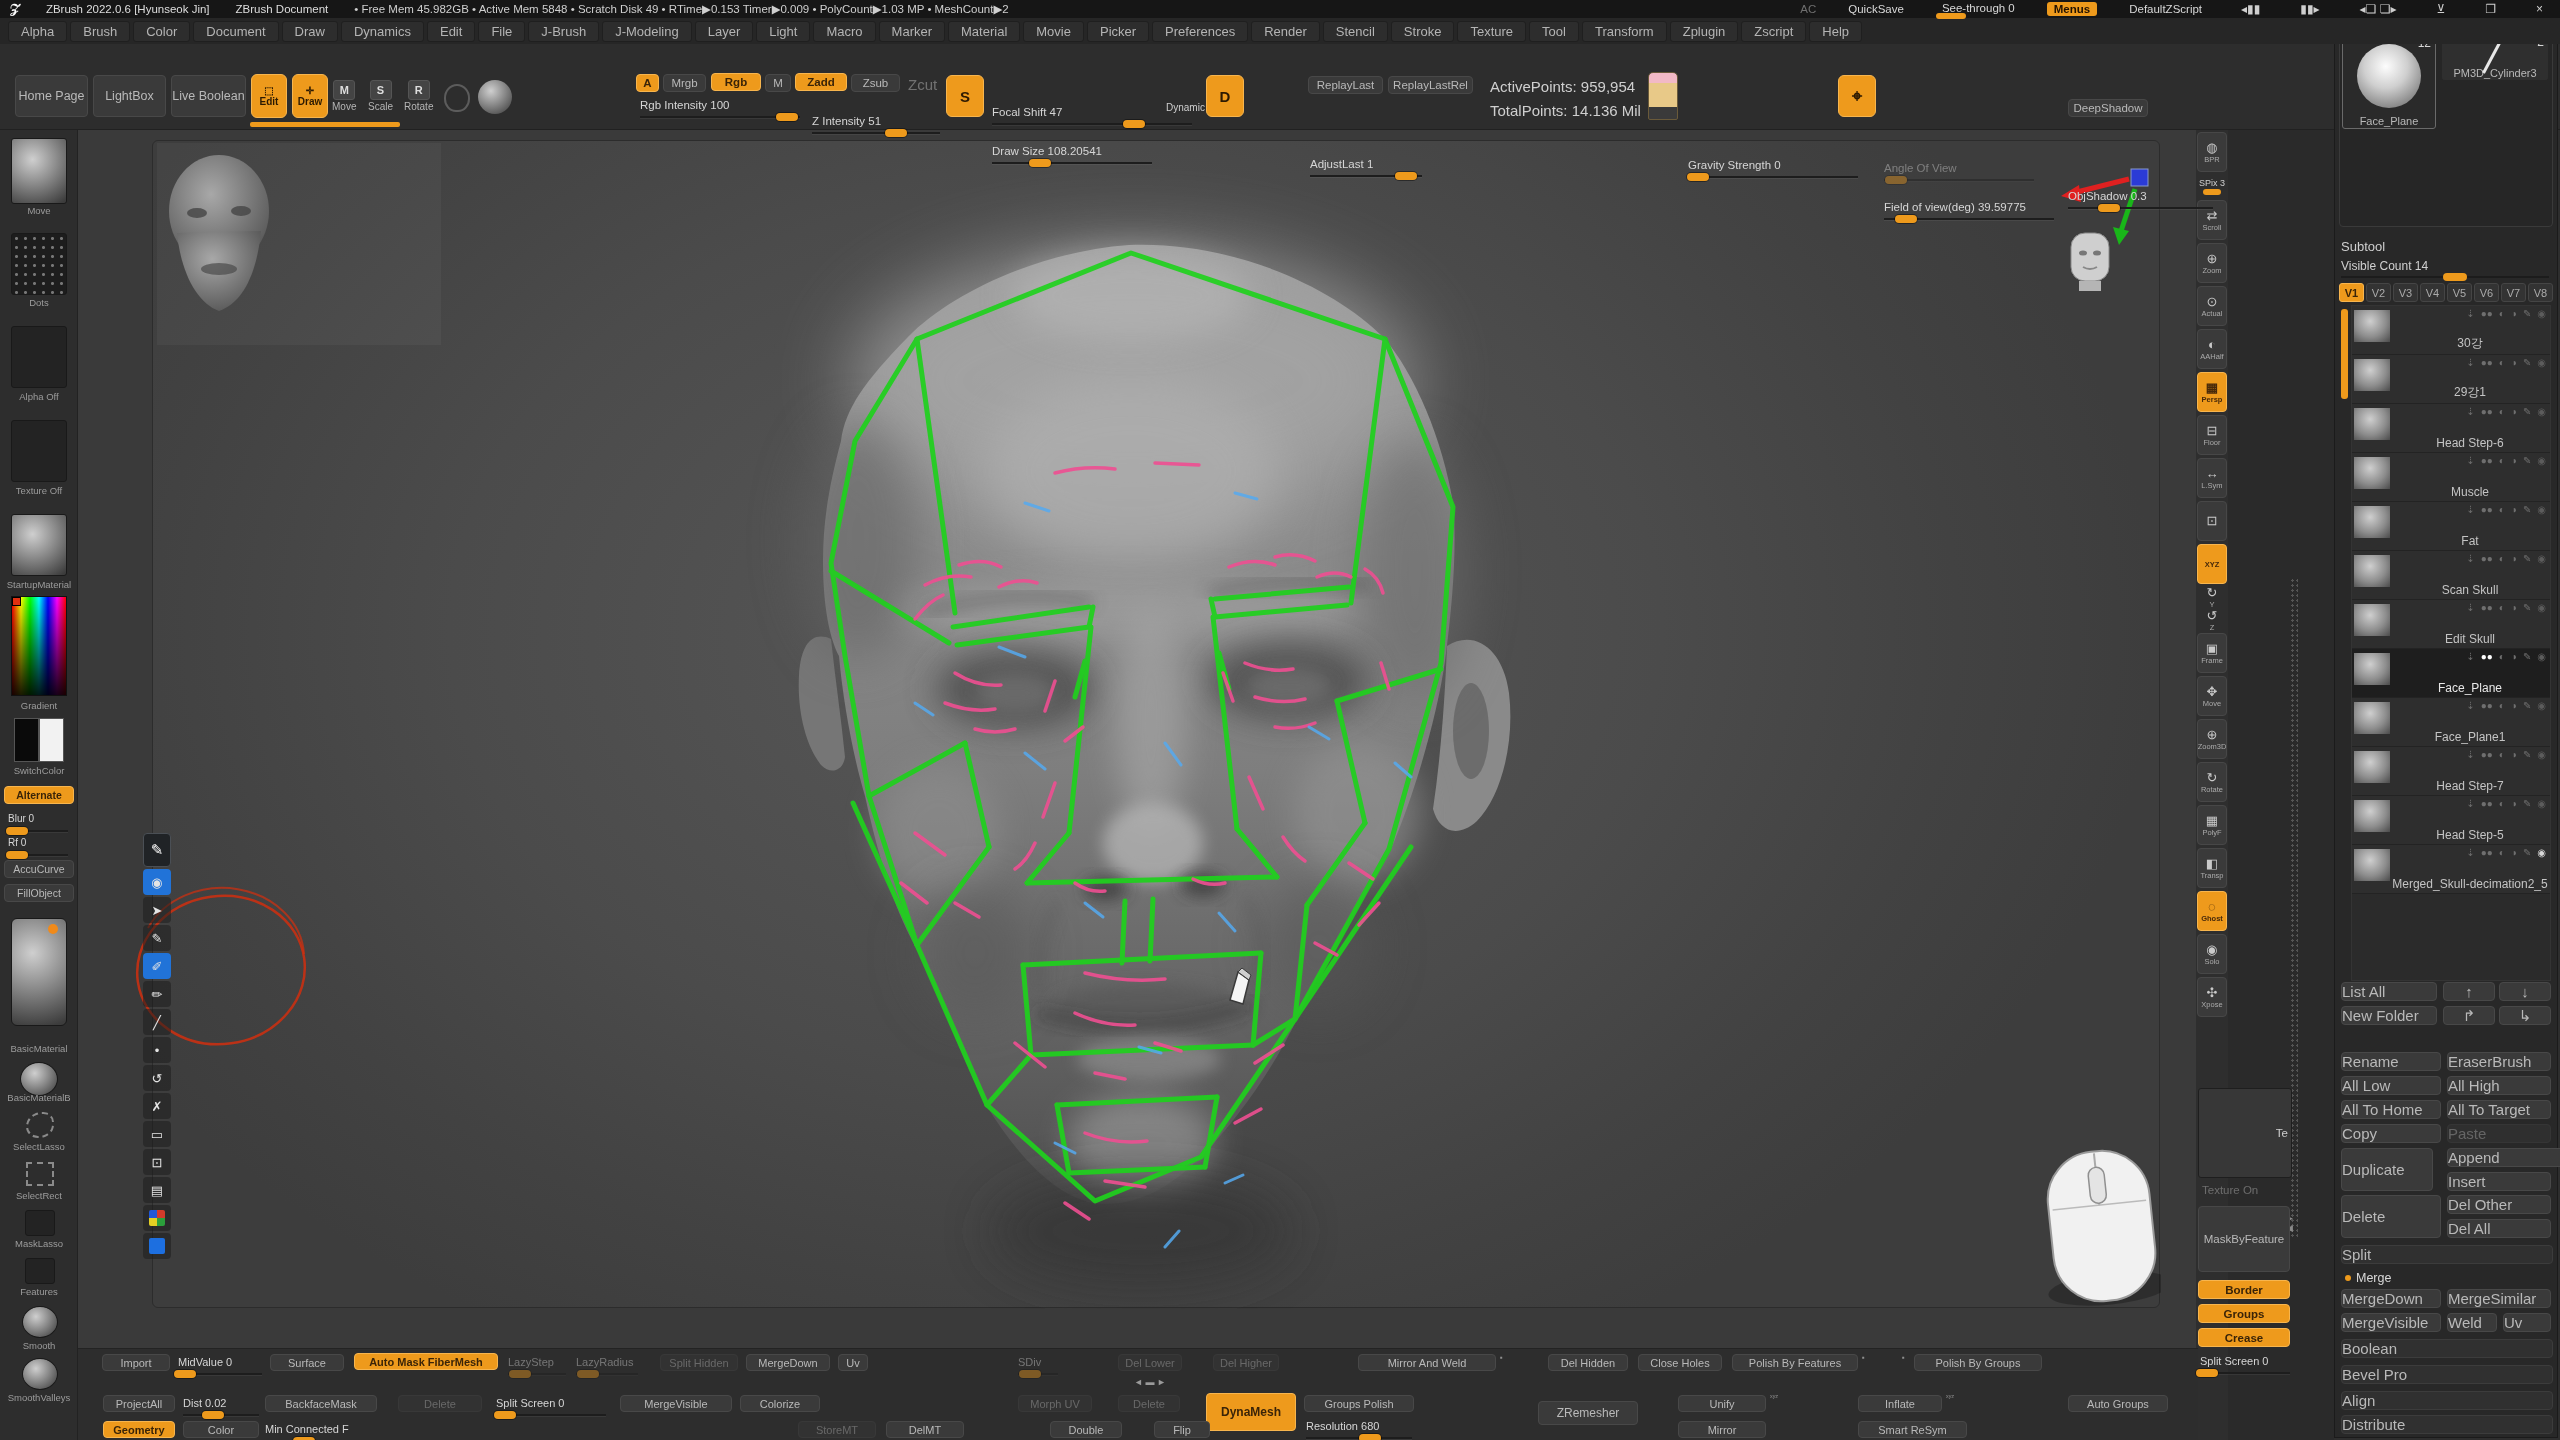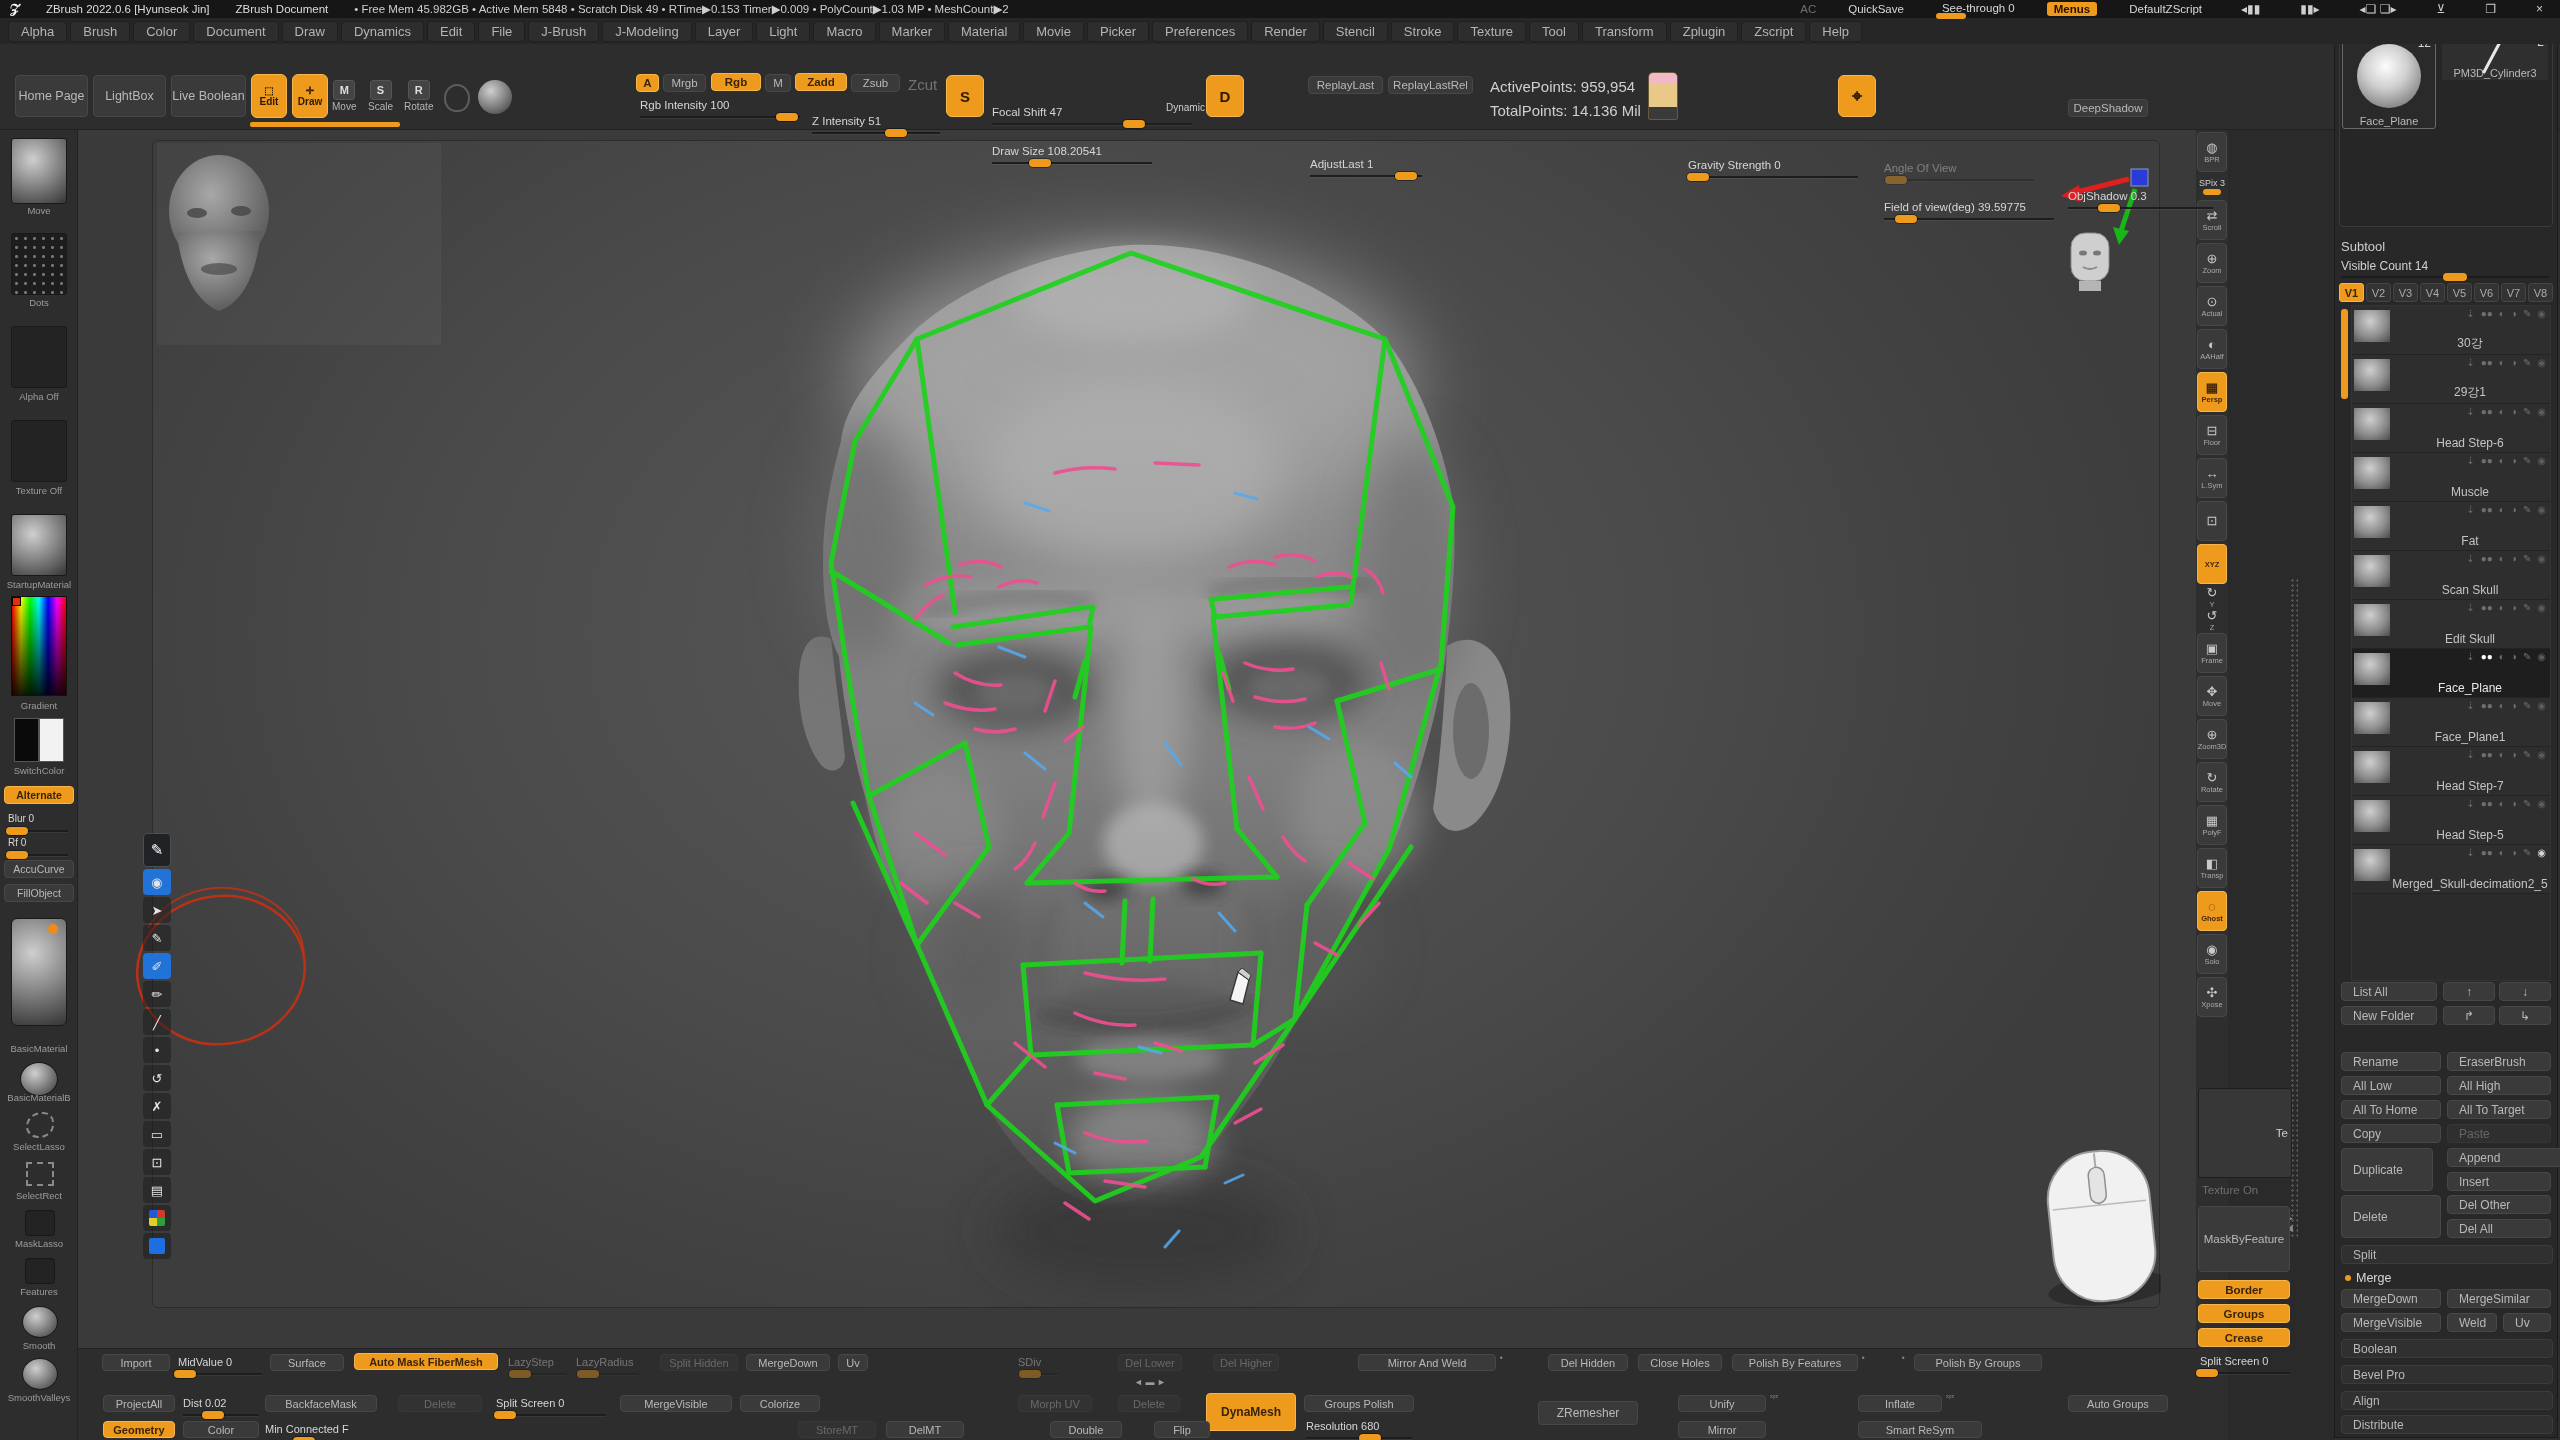--- a/index.html
+++ b/index.html
@@ -112,21 +112,21 @@
   .strow{position:relative;height:49px;border-bottom:1px solid #232323;background:#2e2e2e}
   .strow.selected{background:#1e1e1e}
   .sthumb{position:absolute;left:2px;top:4px;width:36px;height:32px;background:radial-gradient(circle at 45% 35%,#cfcfcf,#8d8d8d 55%,#4a4a4a)}
   .strow .sticons{position:absolute;right:4px;top:2px;display:flex;gap:6px;font-size:10px;color:#6f6f6f}
   .strow.selected .sticons .dot2{color:#fff}
   .strow .eye{color:#5c5c5c}
   .strow.eyeon .eye{color:#d8d8d8}
   .stname{position:absolute;left:40px;right:2px;bottom:2px;text-align:center;font-size:12px;color:#c4c4c4;white-space:nowrap;overflow:hidden}
   .strow.selected .stname{color:#e8e8e8}
   .scrollind{position:absolute;left:6px;top:286px;width:7px;height:90px;background:#ee9a1c;border-radius:3px}
-  .pbtn{position:absolute;height:19px;background:#3a3a3a;border:1px solid #484848;border-radius:4px;color:#b9b9b9;font-size:12px;display:flex;align-items:center;padding:0 11px;white-space:nowrap}
+  .pbtn{position:absolute;height:19px;background:#3a3a3a;border:1px solid #484848;border-radius:4px;color:#b9b9b9;font-size:15px;display:flex;align-items:center;padding:0 0;white-space:nowrap}
   .pbtn.c{justify-content:center}
   .pbtn.talldb{height:43px}
   .pbtn.wide{left:6px;width:212px;background:#303030;border-color:#3c3c3c}
   .mergehdr{position:absolute;left:10px;font-size:12.5px;color:#d8d8d8}
   .mergehdr::before{content:"";display:inline-block;width:6px;height:6px;border-radius:3px;background:#ee9a1c;margin-right:5px;vertical-align:1px}
 </style>
 </head>
 <body>
 
 <div class="titlebar">
@@ -589,21 +589,21 @@
   <div class="btn" style="left:1990px;top:46px;width:100px">Auto Groups</div>
 
   <div class="btn orange" style="left:25px;top:72px;width:72px">Geometry</div>
   <div class="btn" style="left:105px;top:72px;width:76px">Color</div>
   <div class="slider" style="left:187px;top:73px;width:112px;--k:35%">Min Connected F</div>
   <div class="btn dim" style="left:720px;top:72px;width:78px">StoreMT</div>
   <div class="btn" style="left:808px;top:72px;width:78px">DelMT</div>
   <div class="btn" style="left:972px;top:72px;width:72px">Double</div>
   <div class="btn" style="left:1076px;top:72px;width:56px">Flip</div>
   <div class="btn" style="left:1600px;top:72px;width:88px">Mirror</div>
-  <div class="btn" style="left:1780px;top:72px;width:124px">Smart ReSym</div>
+  <div class="btn" style="left:1780px;top:72px;width:109px">Smart ReSym</div>
 </div>
 
 <div class="gutter">
   <div class="dots"></div>
   <div style="position:absolute;left:58px;top:1195px;font-size:9px;color:#8a8a8a">▶<br>◀</div>
 </div>
 
 <div class="rshelf">
 
 <div class="rsb">

